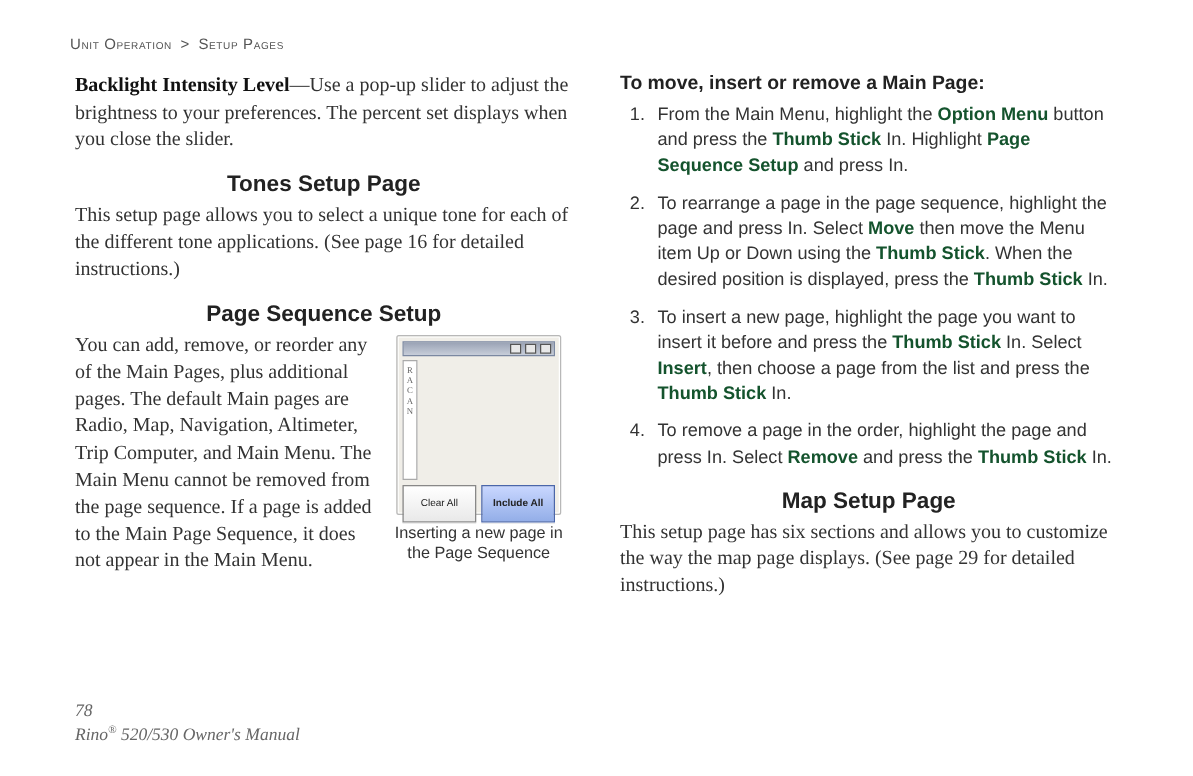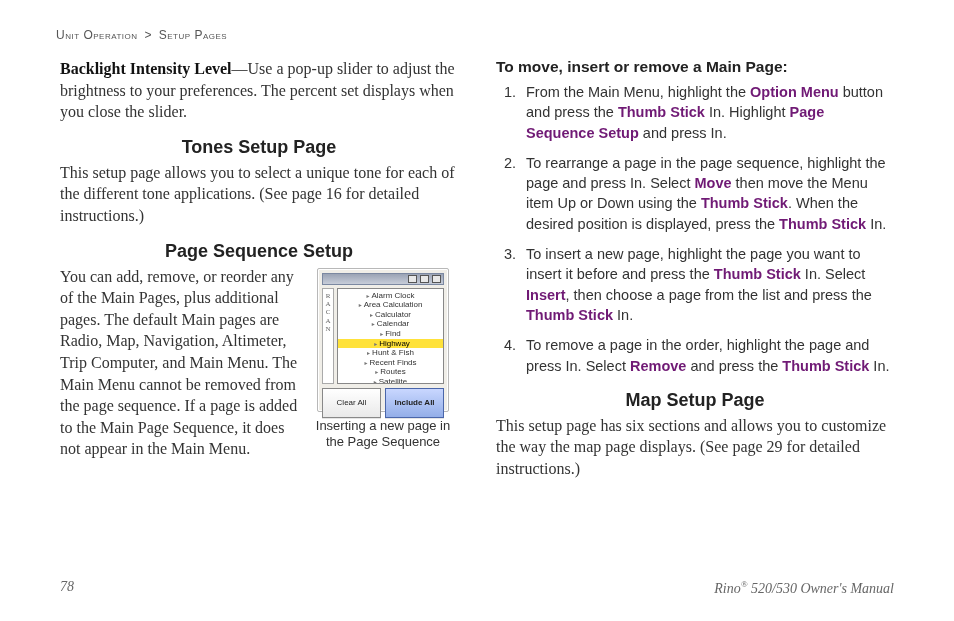--- a/index.html
+++ b/index.html
@@ -61,21 +61,21 @@
     padding-left: 24px;
     font-family: Arial, Helvetica, sans-serif;
     font-size: 14.5px;
     line-height: 1.4;
     color: #333;
   }
   ol.steps li {
     margin-bottom: 10px;
     padding-left: 6px;
   }
-  .b { font-weight: bold; color: #701a75; }
+  .b { font-weight: bold; color: #14532d; }
   .wrap-left {
     overflow: hidden;
   }
   .figure {
     float: right;
     width: 150px;
     margin-left: 10px;
     margin-top: 2px;
     text-align: center;
   }
@@ -146,25 +146,26 @@
     font-size: 13px;
     line-height: 1.25;
     color: #333;
     text-align:center;
   }
   .footer {
     position:absolute;
     bottom: 24px;
     left:60px; right:60px;
     display:flex;
-    justify-content: space-between;
+    justify-content: flex-start;
     font-style: italic;
     color:#666;
     font-size:14px;
     font-family: "Times New Roman", serif;
+    flex-direction: column;
   }
   .footer .reg { font-style: italic;}
   .footer sup { font-size:9px; }
 </style>
 </head>
 <body>
 
 <div class="breadcrumb">
   <span>Unit Operation</span>
   <span class="sep">&gt;</span>
@@ -185,32 +186,20 @@
     <div class="wrap-left">
       <div class="figure">
         <div class="device">
           <div class="device-titlebar">
             <div class="tb-btn"></div>
             <div class="tb-btn"></div>
             <div class="tb-btn"></div>
           </div>
           <div class="device-body">
             <div class="device-side">R<br>A<br>C<br>A<br>N</div>
-            <div class="device-list">
-              <div class="item">Alarm Clock</div>
-              <div class="item">Area Calculation</div>
-              <div class="item">Calculator</div>
-              <div class="item">Calendar</div>
-              <div class="item">Find</div>
-              <div class="item hl">Highway</div>
-              <div class="item">Hunt &amp; Fish</div>
-              <div class="item">Recent Finds</div>
-              <div class="item">Routes</div>
-              <div class="item">Satellite</div>
-            </div>
           </div>
           <div class="device-footer">
             <div class="df-btn">Clear All</div>
             <div class="df-btn primary">Include All</div>
           </div>
         </div>
         <div class="caption">Inserting a new page in the Page Sequence</div>
       </div>
       <p class="para" style="margin-bottom:2px">You can add, remove, or reorder any of the Main Pages, plus additional pages. The default Main pages are Radio, Map, Navigation, Altimeter, Trip Computer, and Main Menu. The Main Menu cannot be removed from the page sequence. If a page is added to the Main Page Sequence, it does not appear in the Main Menu.</p>
     </div>

